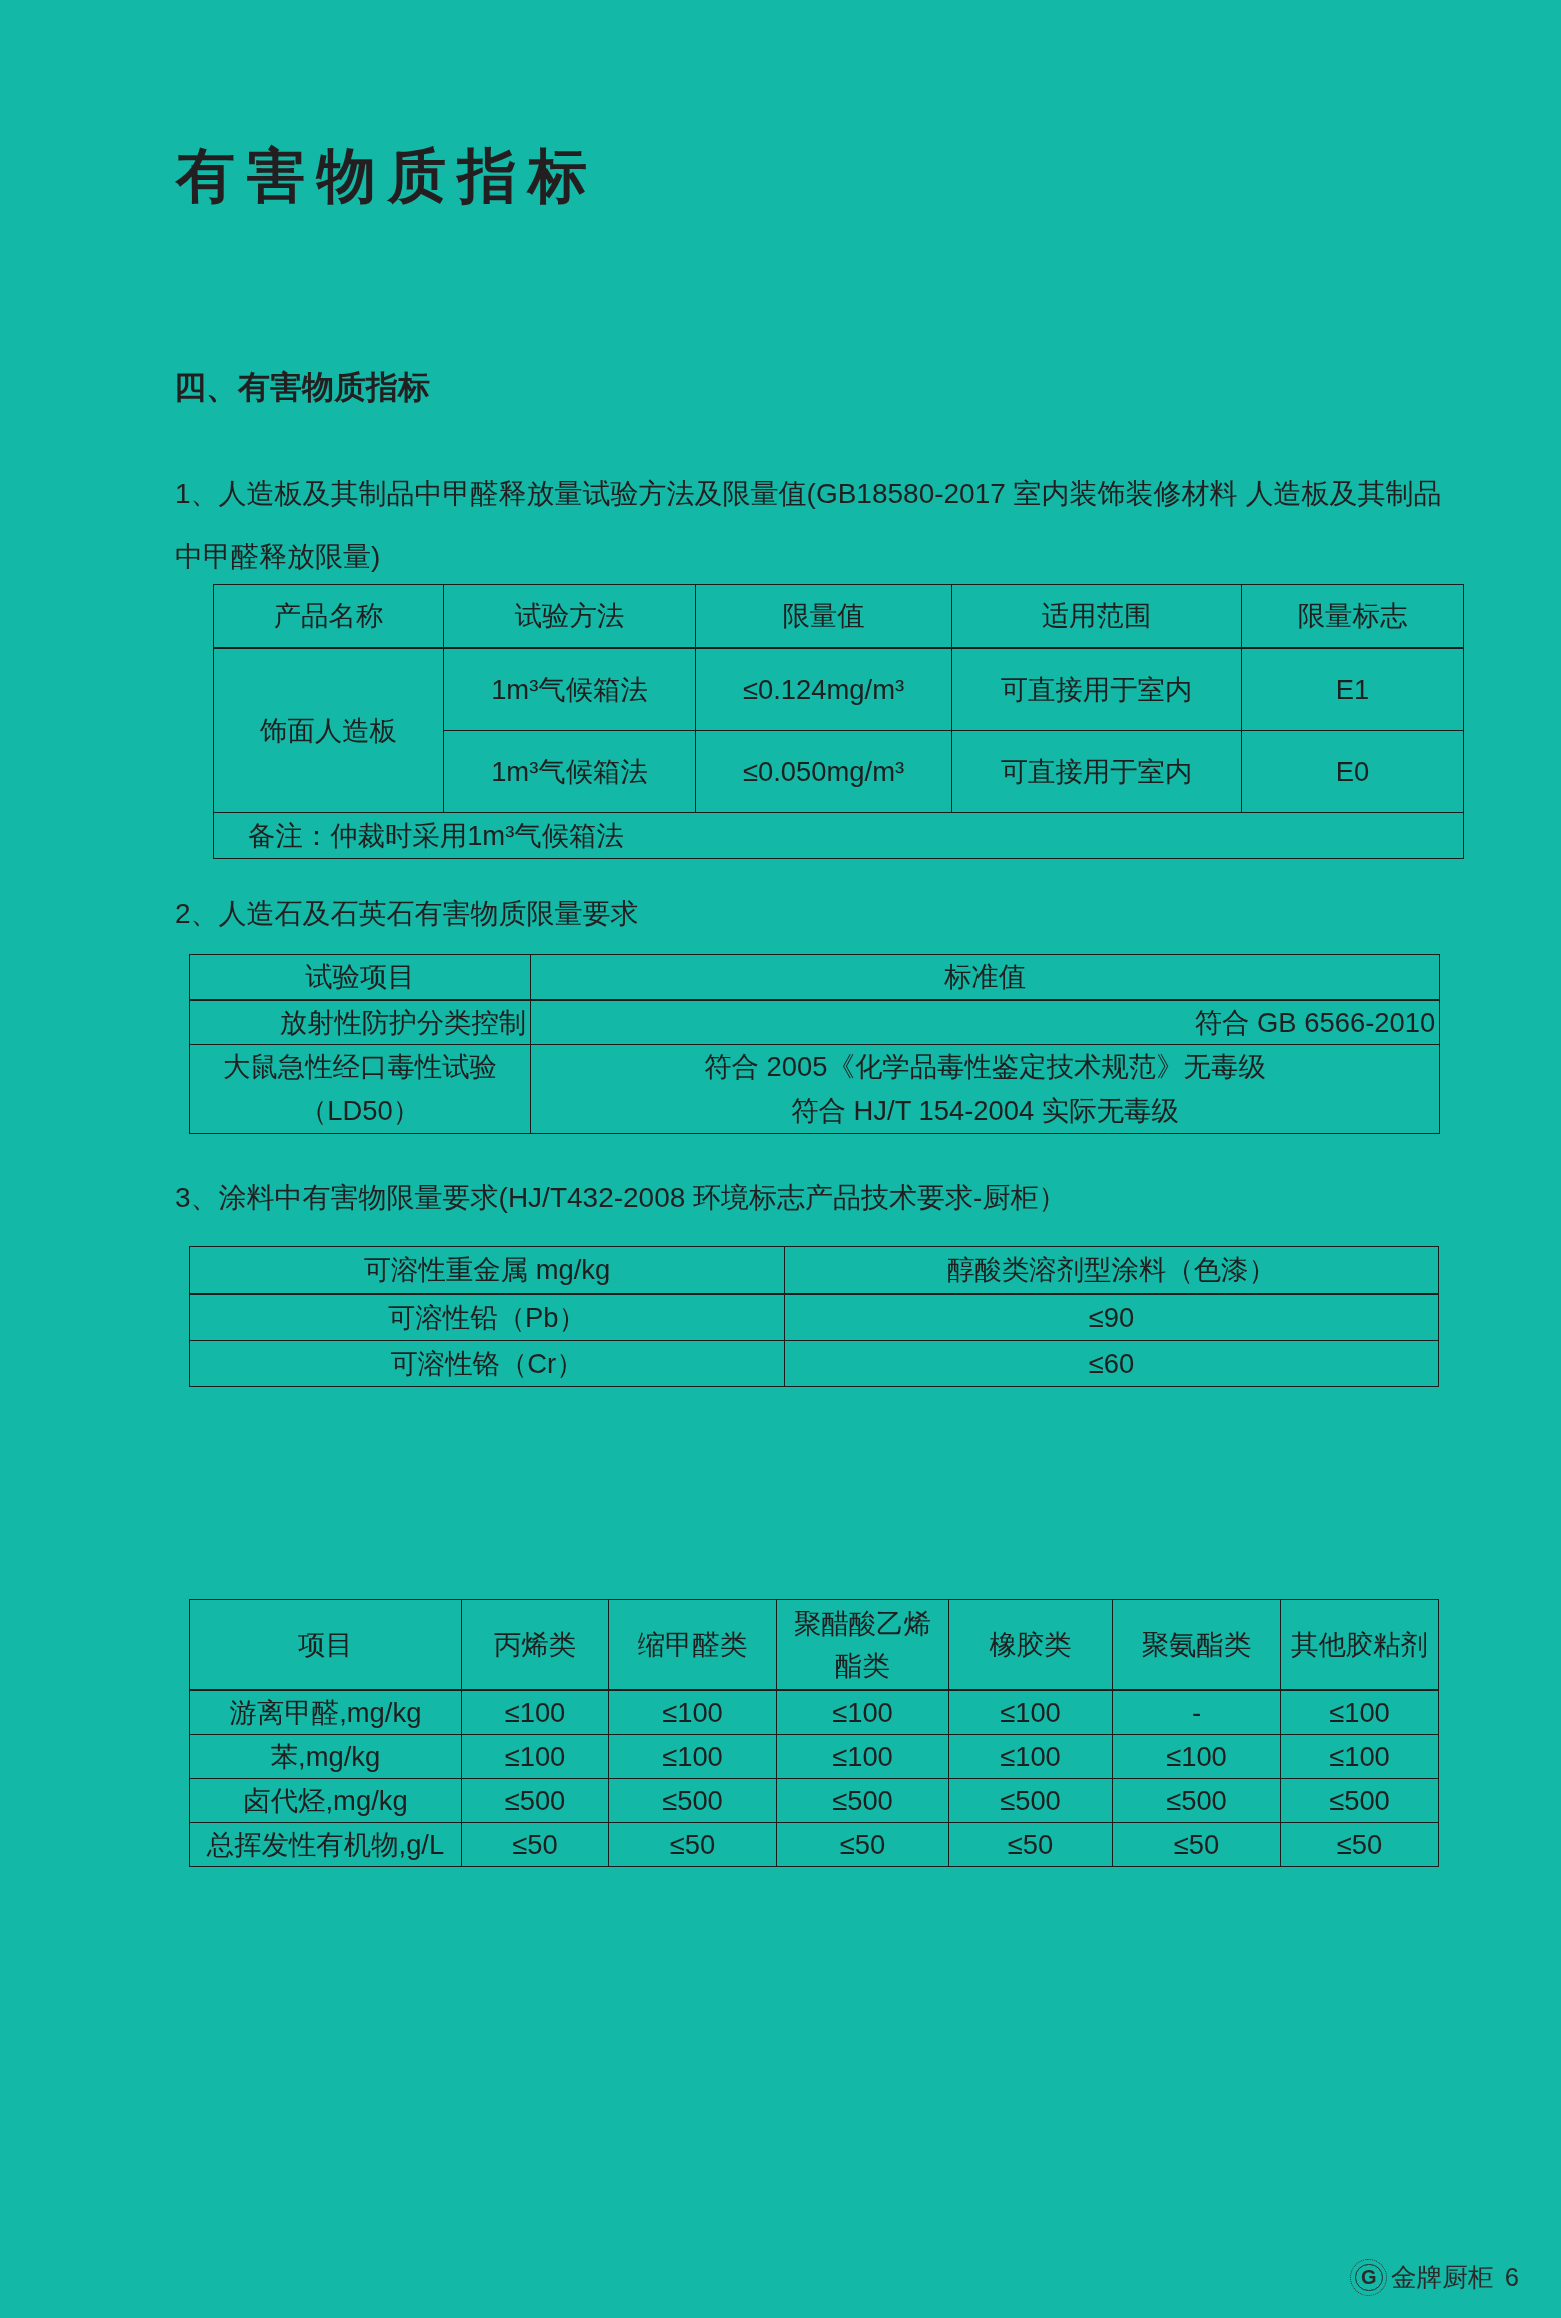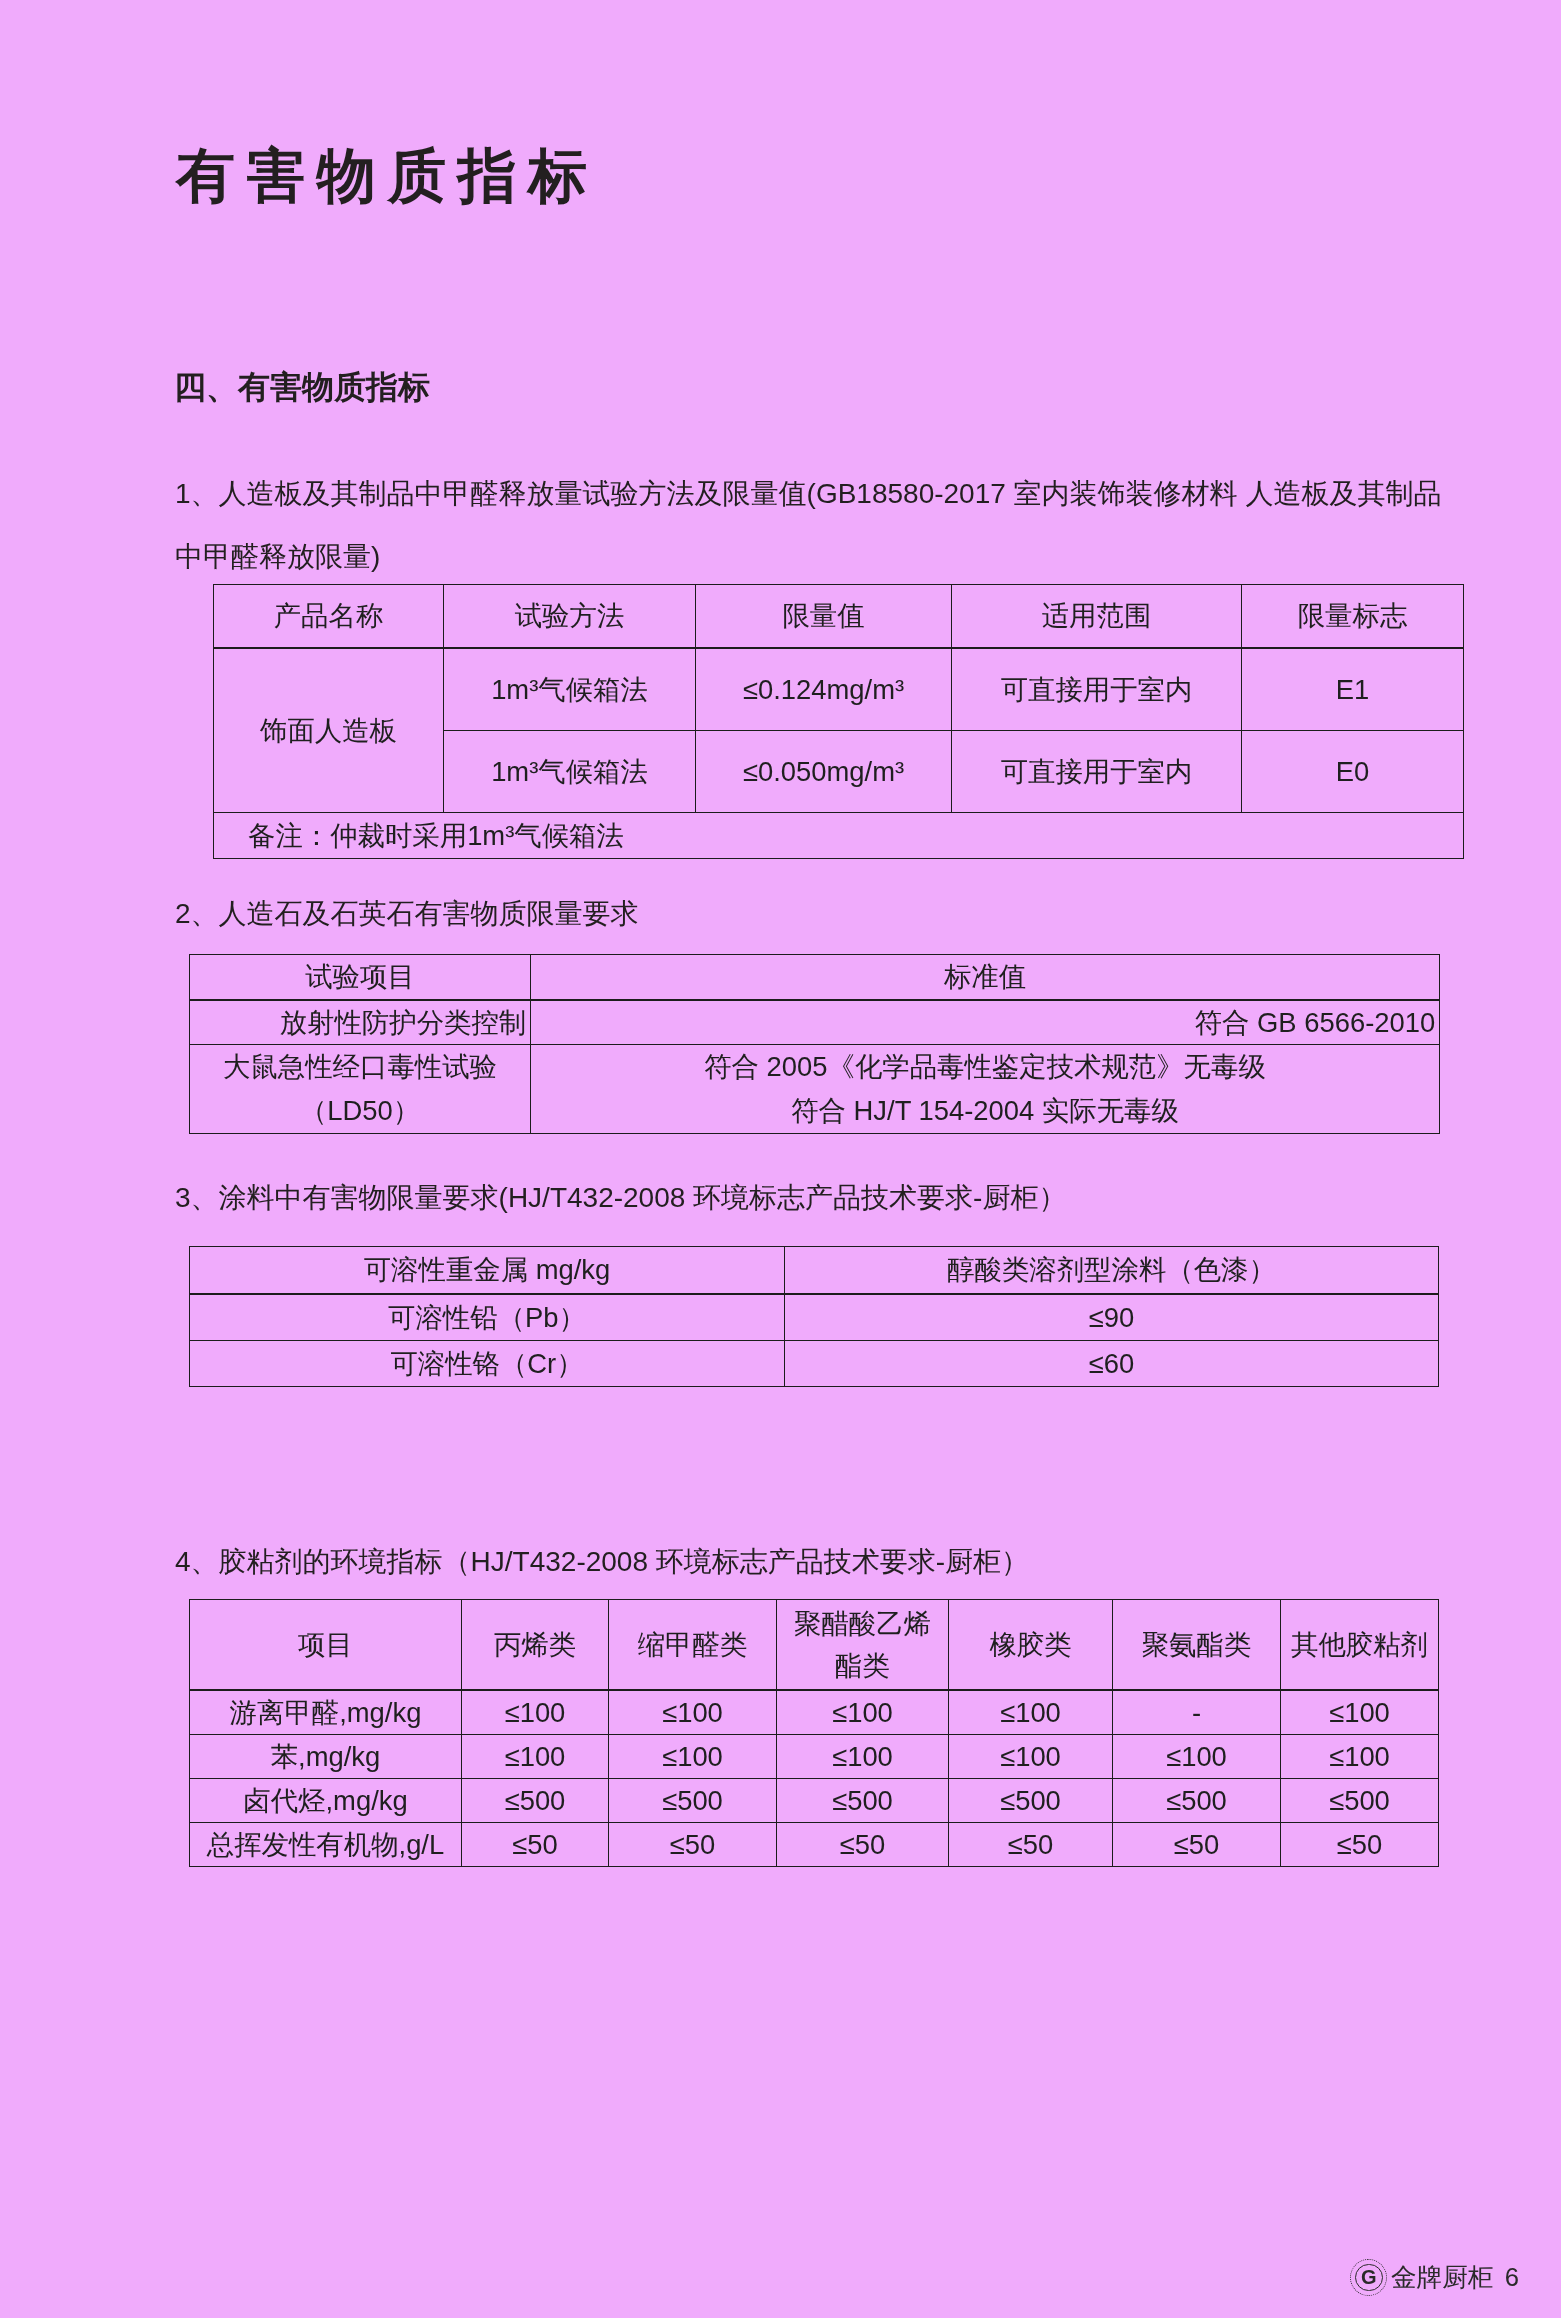--- a/index.html
+++ b/index.html
@@ -1,19 +1,19 @@
 <!DOCTYPE html>
 <html style="font-size:15px"><head>
 <meta charset="utf-8">
 <style>
   html,body{margin:0;padding:0;background:#ffffff;}
   .page{
     position:relative;
     width:1561px;height:2319px;
-    background:#f0abfc;
+    background:#14b8a6;
     font-family:"Liberation Sans","DejaVu Sans",sans-serif;
     color:#1f1f1f;
     overflow:hidden;
   }
   .doc-title{
     position:absolute;left:176px;top:144px;margin:0;
     font-size:59px;font-weight:bold;letter-spacing:11.4px;color:#231f20;
     line-height:1.1;white-space:nowrap;
   }
   .sec-head{
@@ -180,21 +180,20 @@
         <td>可溶性铅（Pb）</td>
         <td>≤90</td>
       </tr>
       <tr>
         <td>可溶性铬（Cr）</td>
         <td>≤60</td>
       </tr>
     </tbody>
   </table>
 
-  <h3 class="num-head h-item4">4、胶粘剂的环境指标（HJ/T432-2008 环境标志产品技术要求-厨柜）</h3>
 
   <table class="t4">
     <colgroup>
       <col style="width:272px">
         <col style="width:147px">
         <col style="width:168px">
         <col style="width:172px">
         <col style="width:164px">
         <col style="width:168px">
         <col style="width:158px">

